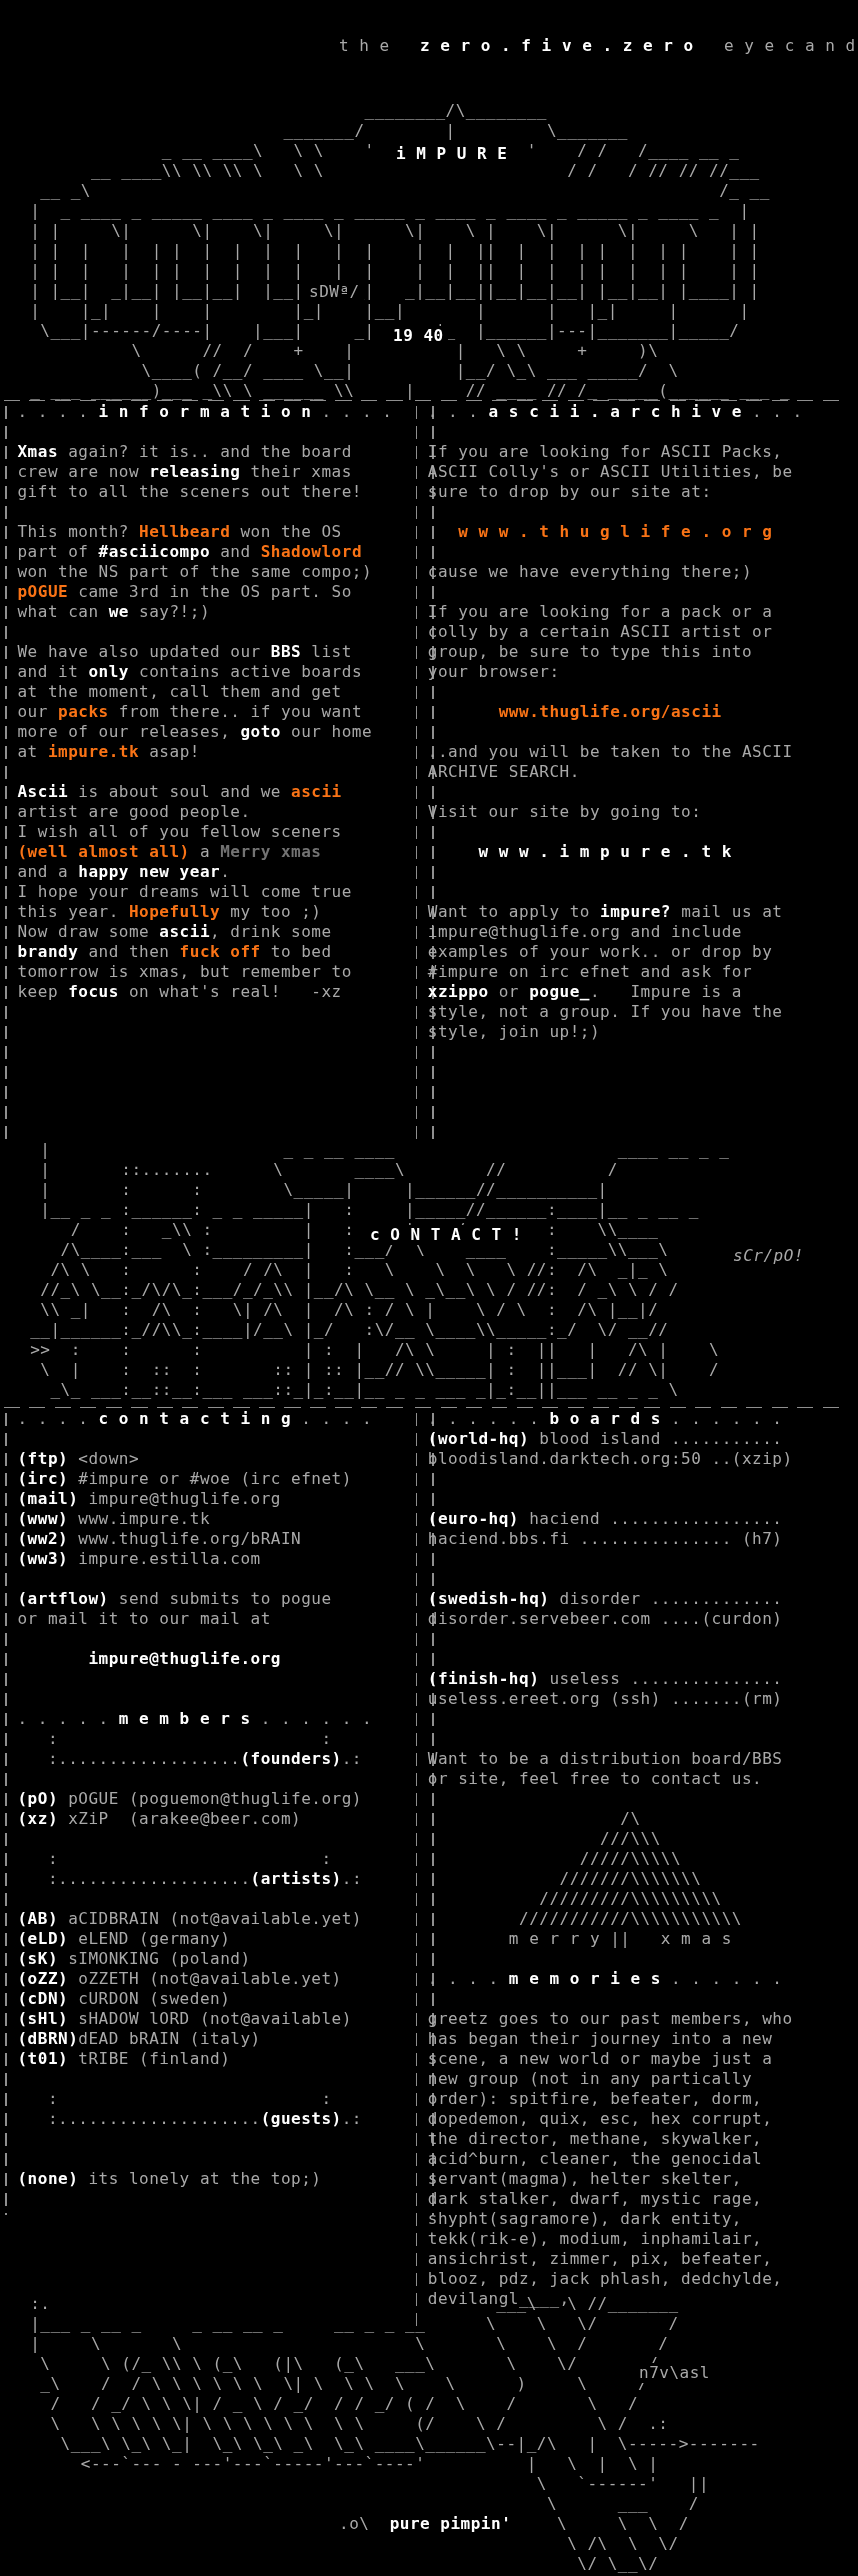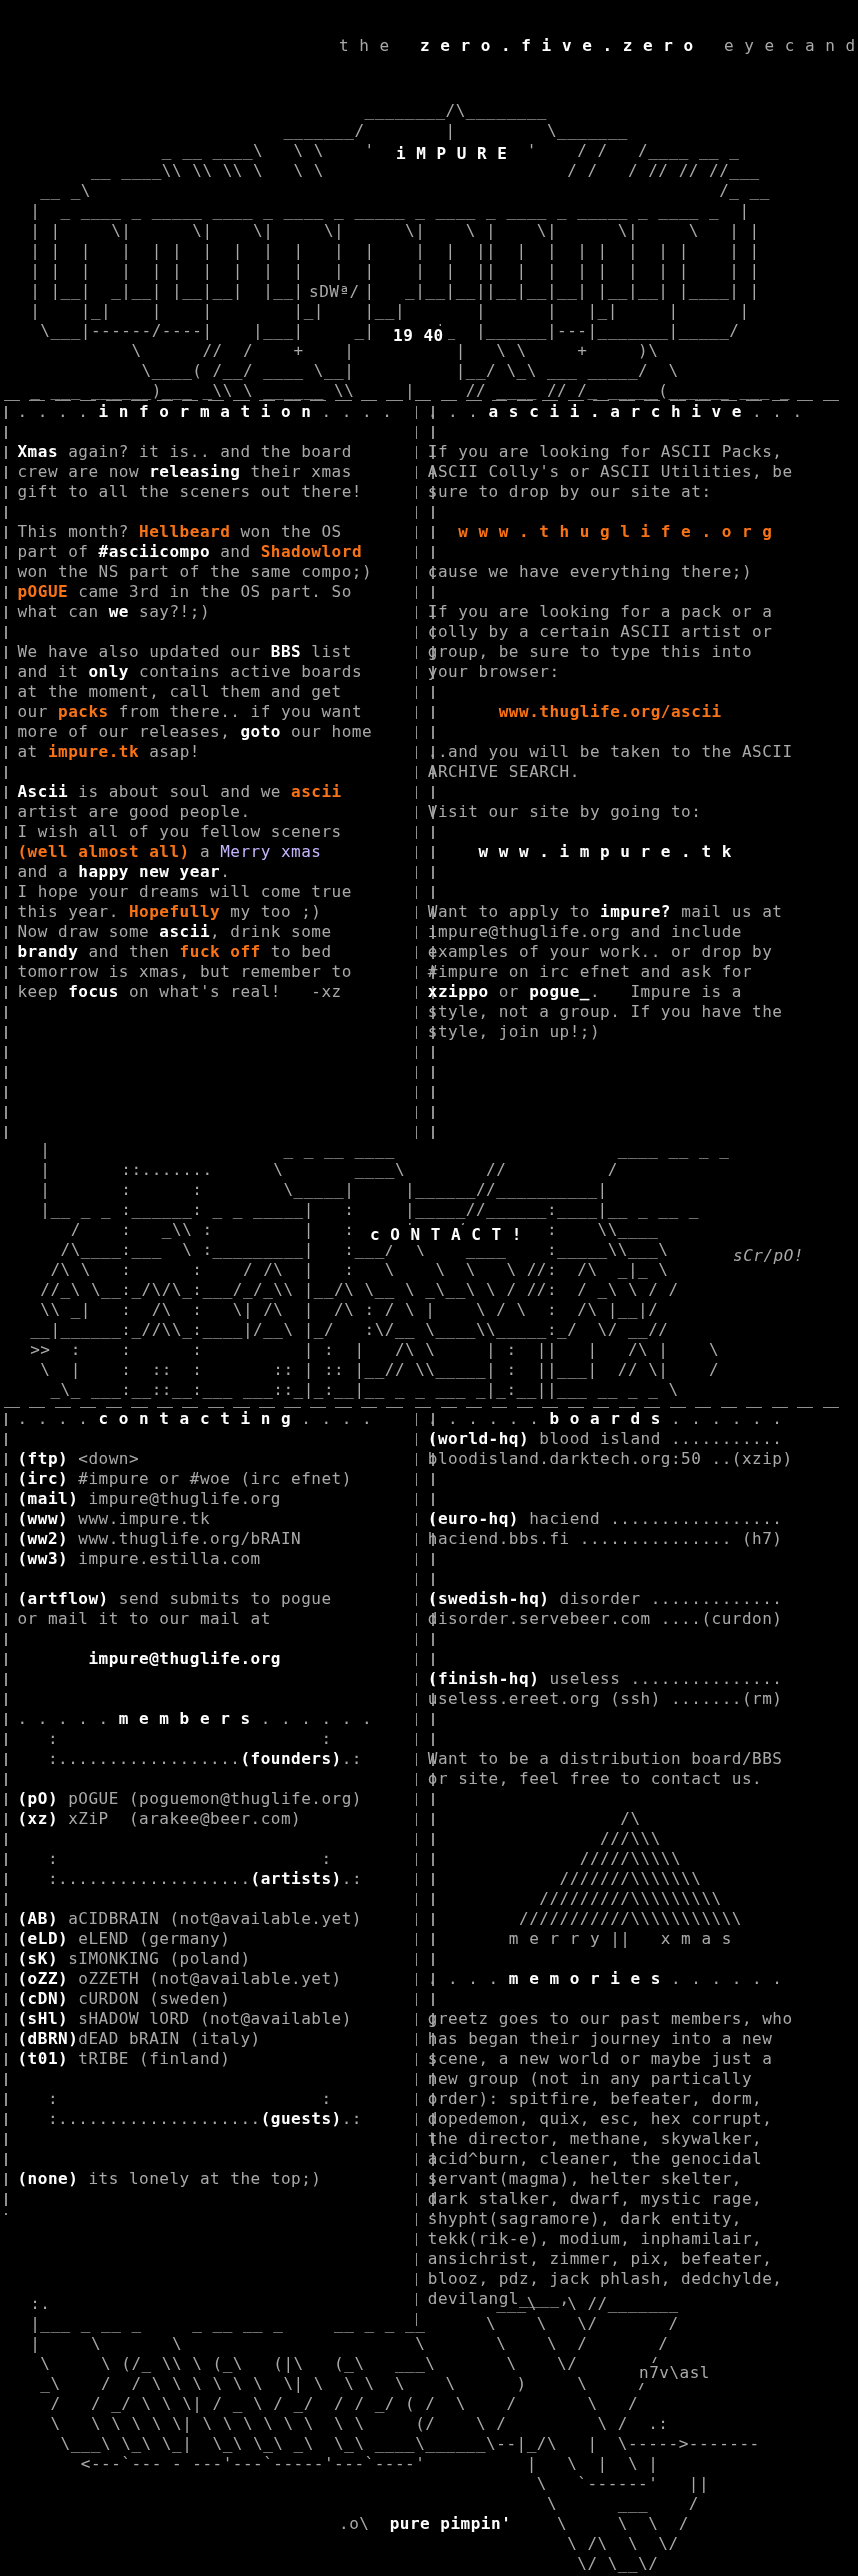--- a/index.html
+++ b/index.html
@@ -3,21 +3,21 @@
 <meta charset="utf-8">
 <style>
   html,body{margin:0;padding:0;background:#000;}
   body{width:859px;height:2576px;position:relative;overflow:hidden;
        font-family:"DejaVu Sans Mono","Liberation Mono",monospace;
        font-size:16px;line-height:20px;letter-spacing:0.5px;color:#a9a9a9;}
   .ln{height:20px;white-space:pre;}
   .g{color:#a9a9a9;}
   .w{color:#ffffff;font-weight:bold;}
   .o{color:#f97316;font-weight:bold;}
-  .r{color:#c4b5fd;font-weight:normal;}
+  .r{color:#737373;font-weight:bold;}
   .art{position:absolute;white-space:pre;}
   .col{position:absolute;padding:0 14.8px;}
   .col::before,.col::after{content:"";position:absolute;top:4px;bottom:4px;width:1.3px;
      background:repeating-linear-gradient(to bottom,#8f8f8f 0 12.7px,transparent 12.7px 20px);}
   .col::before{left:2.7px}
   .col::after{right:2.7px}
   .hline{position:absolute;height:1.3px;
      background:repeating-linear-gradient(to right,#8f8f8f 0 16px,transparent 16px 25.5px);}
   .ov{position:absolute;background:#000;padding:0 4px;white-space:pre;}
   .toptitle{position:absolute;top:36px;left:0;width:100%;text-align:right;white-space:pre;margin-left:17px;}

